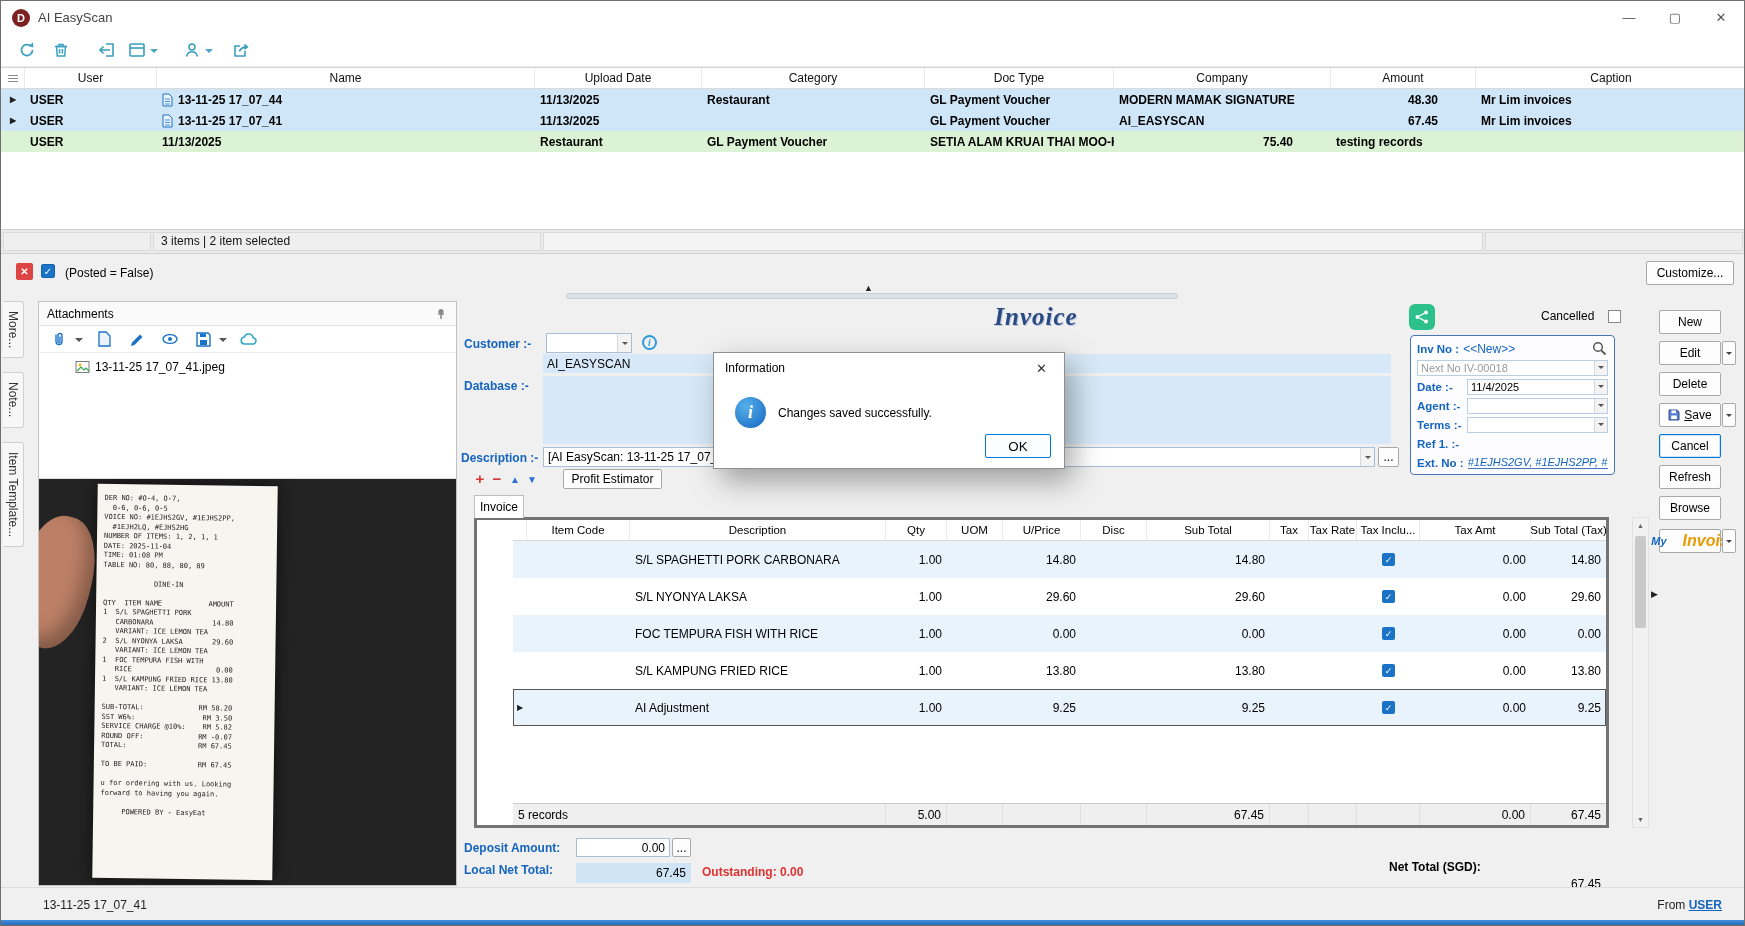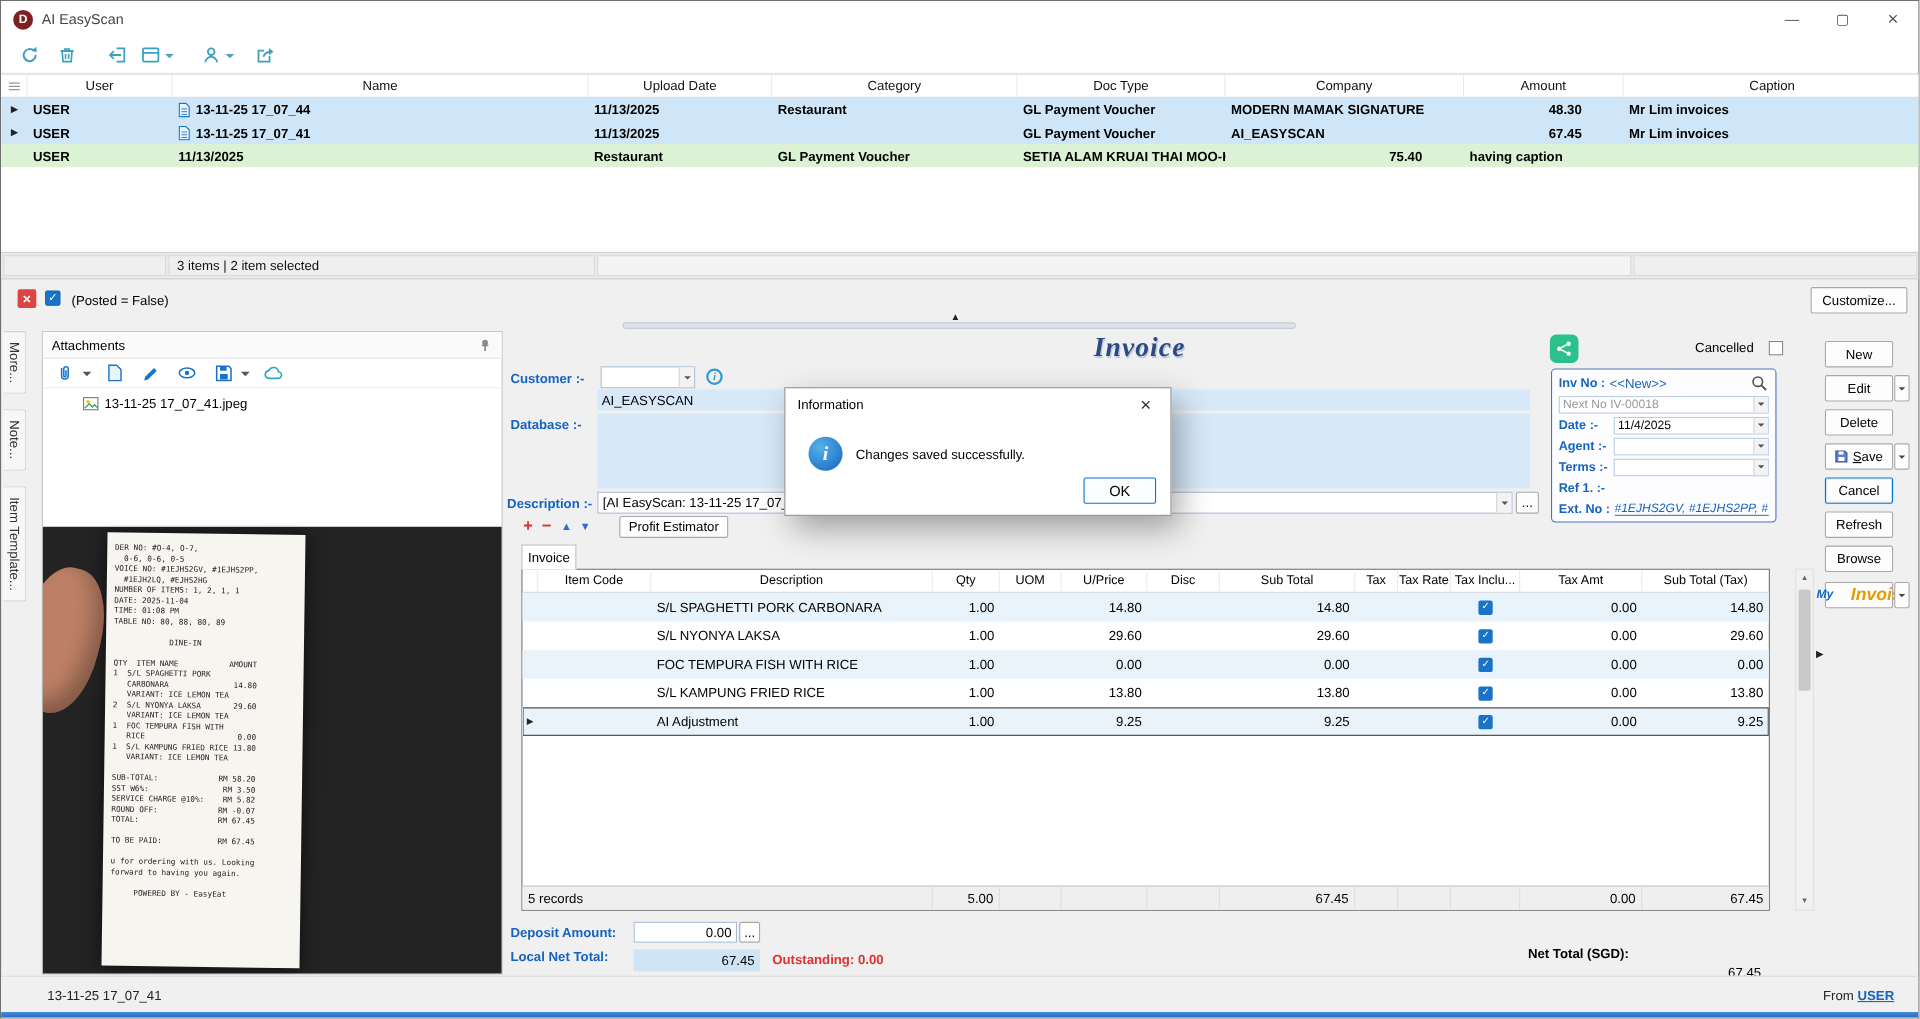--- a/index.html
+++ b/index.html
@@ -73,24 +73,24 @@
 .blue-field{position:absolute;background:#d7e9f8;}
 .combo{height:20px;background:#fff;border:1px solid #a9bdd6;display:flex;align-items:center;padding:0 4px;font-size:12px;position:relative;}
 .dd{position:absolute;right:0;top:0;bottom:0;width:14px;background:#f3f3f3;border-left:1px solid #d8d8d8;display:flex;align-items:center;justify-content:center;}
 .dd::after{content:"";border:3.5px solid transparent;border-top-color:#555;margin-top:4px;}
 .info-circle{position:absolute;width:15px;height:15px;border-radius:50%;border:2px solid #2d9bd8;color:#2d9bd8;display:flex;align-items:center;justify-content:center;font-family:"Liberation Serif",serif;font-style:italic;font-weight:bold;font-size:10px;}
 .mini-btn{position:absolute;width:16px;height:16px;display:flex;align-items:center;justify-content:center;font-weight:bold;background:transparent;border:none;}
 .share-green{position:absolute;left:1408px;top:303px;width:26px;height:26px;border-radius:6px;background:#2cc08c;display:flex;align-items:center;justify-content:center;}
 .inv-tab{position:absolute;left:473px;top:494px;width:50px;height:23px;background:#fff;border:1px solid #bfbfbf;border-bottom:none;display:flex;align-items:center;justify-content:center;z-index:2;}
 
 
-.items-grid{position:absolute;left:473px;top:516px;width:1135px;height:311px;background:#fff;border:1px solid #737373;display:flex;flex-direction:column;}
+.items-grid{position:absolute;left:473px;top:516px;width:1135px;height:311px;background:#fff;border:3px solid #737373;display:flex;flex-direction:column;padding-left:36px;}
 .ig-header{display:grid;grid-template-columns:var(--igcols);height:21px;border-bottom:1px solid #d8d8d8;}
 .ig-hcell{display:flex;align-items:center;justify-content:center;font-size:11.5px;border-right:1px solid #ebebeb;overflow:hidden;white-space:nowrap;}
-.ig-row{display:grid;grid-template-columns:var(--igcols);height:26px;}
+.ig-row{display:grid;grid-template-columns:var(--igcols);height:37px;}
 .ig-cell{display:flex;align-items:center;padding:0 5px;overflow:hidden;white-space:nowrap;}
 .num{justify-content:flex-end;}
 .ctr{justify-content:center;padding:0;}
 .row-alt{background:#e9f3fc;}
 .row-current{background:#e9f3fc;box-shadow:inset 0 0 0 1px #565656;}
 .ig-filler{flex:1;}
 .ig-footer{display:grid;grid-template-columns:var(--igcols);height:22px;background:#efefef;border-top:1px solid #c9c9c9;}
 .ig-fcell{display:flex;align-items:center;padding:0 5px;border-right:1px solid #dedede;overflow:hidden;white-space:nowrap;}
 .cbx-sm{width:13px;height:13px;background:#1a73c7;border-radius:2px;color:#fff;display:flex;align-items:center;justify-content:center;margin:auto;}
 .cbx-sm::after{content:"✓";font-size:9px;font-family:"DejaVu Sans",sans-serif;}
@@ -251,21 +251,21 @@
         <div class="dg-row row-green">
       <div class="dg-cell" style="justify-content:center;padding:0;">
             <span class="ptr" style="visibility: hidden;">▶</span>
           </div>
       <div class="dg-cell">USER</div>
       <div class="dg-cell">11/13/2025</div>
       <div class="dg-cell">Restaurant</div>
       <div class="dg-cell">GL Payment Voucher</div>
       <div class="dg-cell">SETIA ALAM KRUAI THAI MOO-KA-T...</div>
       <div class="dg-cell c-amount">75.40</div>
-      <div class="dg-cell">having caption</div>
+      <div class="dg-cell">testing records</div>
     </div>
       </div>
   </div>
 
   <div class="dg-status">
     <div class="seg" style="left:2px;width:148px;"></div>
     <div class="seg" style="left:152px;width:388px;"></div>
     <div class="seg" style="left:542px;width:940px;background:#f4f4f4;"></div>
     <div class="seg" style="left:1484px;width:258px;"></div>
     <div class="status-text">3 items |  2 item selected</div>

